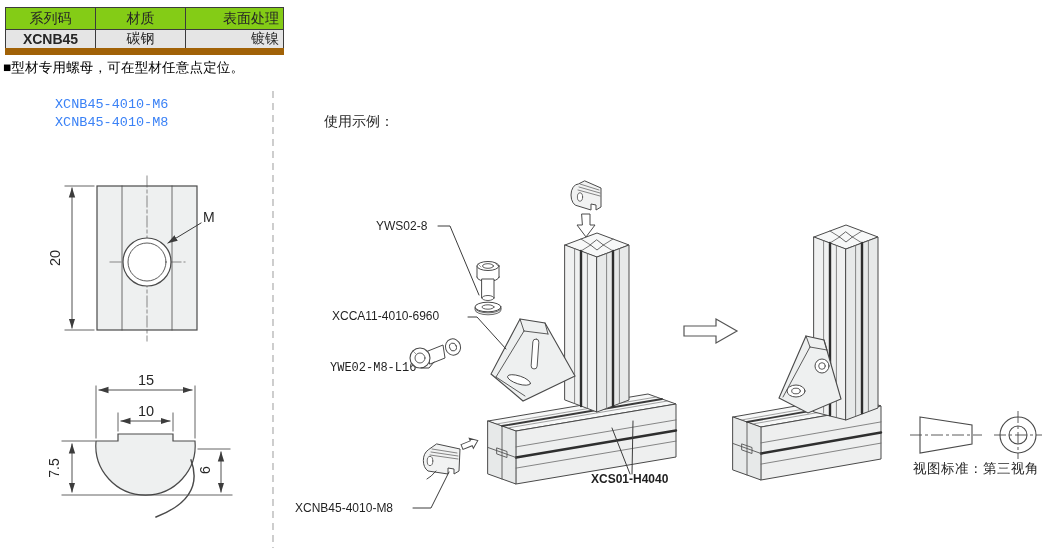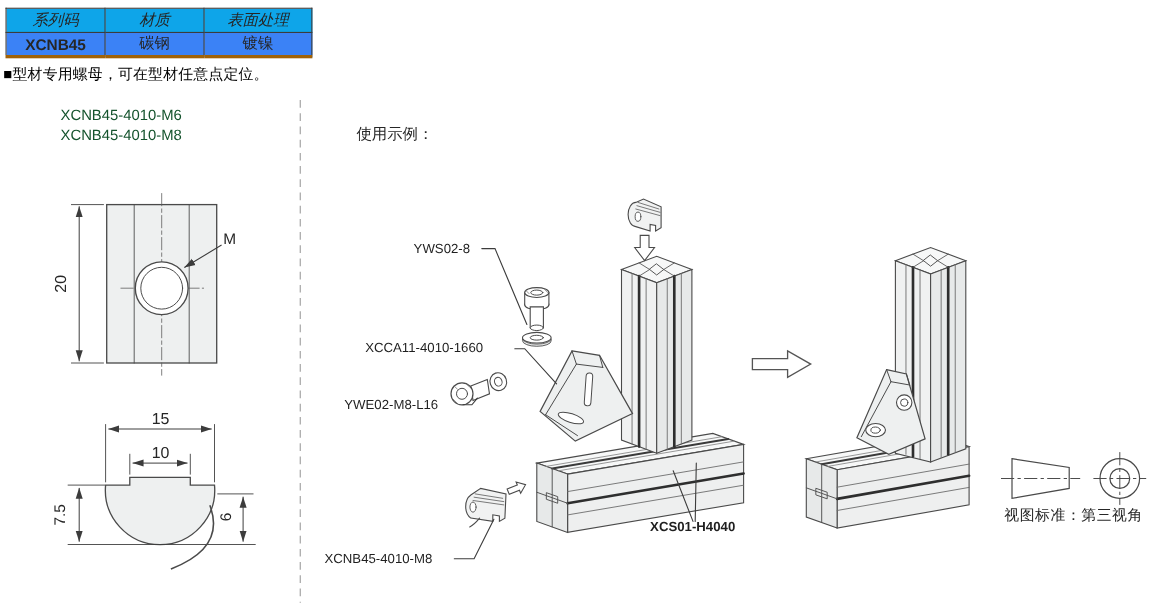--- a/index.html
+++ b/index.html
@@ -8,29 +8,29 @@
     position:relative; width:1058px; height:551px; background:#ffffff;
     font-family:"Liberation Sans", sans-serif; color:#262626; overflow:hidden;
   }
   .abs { position:absolute; }
   
   .spec-table { position:absolute; left:5px; top:7px; border-collapse:collapse; }
   .spec-table td {
     border:1px solid #3c3c3c; text-align:center; vertical-align:middle;
     font-size:14px; height:22px; padding:0 4px;
   }
-  .spec-table tr.hdr td { background:#0ea5e9;font-style:italic; }
+  .spec-table tr.hdr td { background:#84cc16; }
   .spec-table td.c1 { width:90px; }
   .spec-table td.c2 { width:90px; }
-  .spec-table td.c3 { width:98px; }
-  .spec-table tr.body td { border-bottom:3px solid #a16207; background:#3b82f6; }
+  .spec-table td.c3 { width:98px;text-align:right; }
+  .spec-table tr.body td { border-bottom:7px solid #a16207; background:#e5e5e5; }
   .spec-table td.bold { font-weight:bold; }
   .note { left:3px; top:59px; font-size:13.5px; color:#000000; letter-spacing:0.2px; }
   .pn { left:55px; top:96px; font-size:13.5px; line-height:17.5px; }
-  .pn a { color:#14532d; text-decoration:none; display:block; cursor:pointer; }
+  .pn a { color:#3b82f6; text-decoration:none; display:block; cursor:pointer;font-family:Liberation Mono, monospace; }
   .usage-title { left:324px; top:113px; font-size:14px; }
   .dlabel { font-size:12px; color:#1f1f1f; white-space:nowrap; }
   .caption { left:913px; top:460px; font-size:13.5px; letter-spacing:0.5px; }
   svg { position:absolute; left:0; top:0; }
   svg text { font-family:"Liberation Sans", sans-serif; fill:#262626; }
 </style>
 </head>
 <body>
 
 <div class="page">
@@ -53,22 +53,22 @@
   <div class="abs note">■型材专用螺母，可在型材任意点定位。</div>
 
   <div class="abs pn">
     <a>XCNB45-4010-M6</a>
     <a>XCNB45-4010-M8</a>
   </div>
 
   <div class="abs usage-title">使用示例：</div>
 
   <div class="abs dlabel" style="left:376px; top:219px;">YWS02-8</div>
-  <div class="abs dlabel" style="left:332px; top:309px;">XCCA11-4010-1660</div>
-  <div class="abs dlabel" style="left:313px; top:361px;">YWE02-M8-L16</div>
+  <div class="abs dlabel" style="left:332px; top:309px;">XCCA11-4010-6960</div>
+  <div class="abs dlabel" style="left:330px; top:361px;font-family:Liberation Mono, monospace;">YWE02-M8-L16</div>
   <div class="abs dlabel" style="left:295px; top:501px;">XCNB45-4010-M8</div>
   <div class="abs dlabel" style="left:591px; top:472px;font-weight:bold;">XCS01-H4040</div>
 
   <div class="abs caption">视图标准：第三视角</div>
 
   <svg width="1058" height="551" viewBox="0 0 1058 551">
     <defs>
       <marker id="arr" markerWidth="11" markerHeight="8" refX="9.5" refY="4" orient="auto-start-reverse" markerUnits="userSpaceOnUse">
         <path d="M0,0.8 L10,4 L0,7.2 Z" fill="#3c3c3c"></path>
       </marker>

